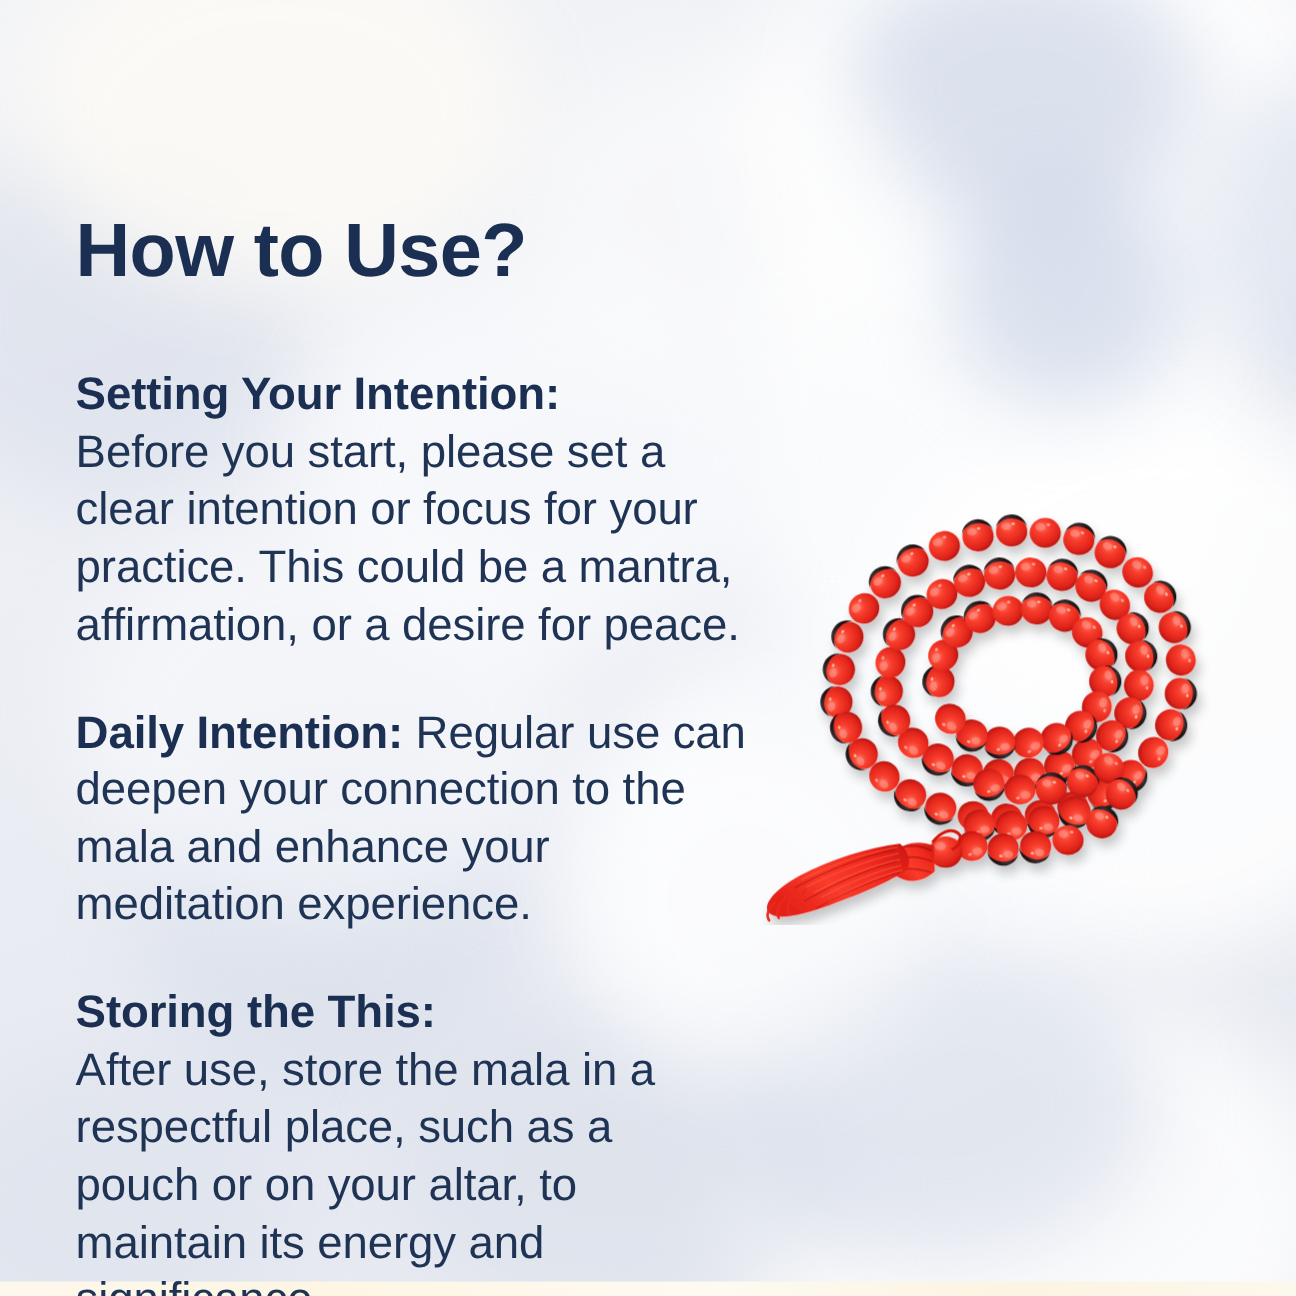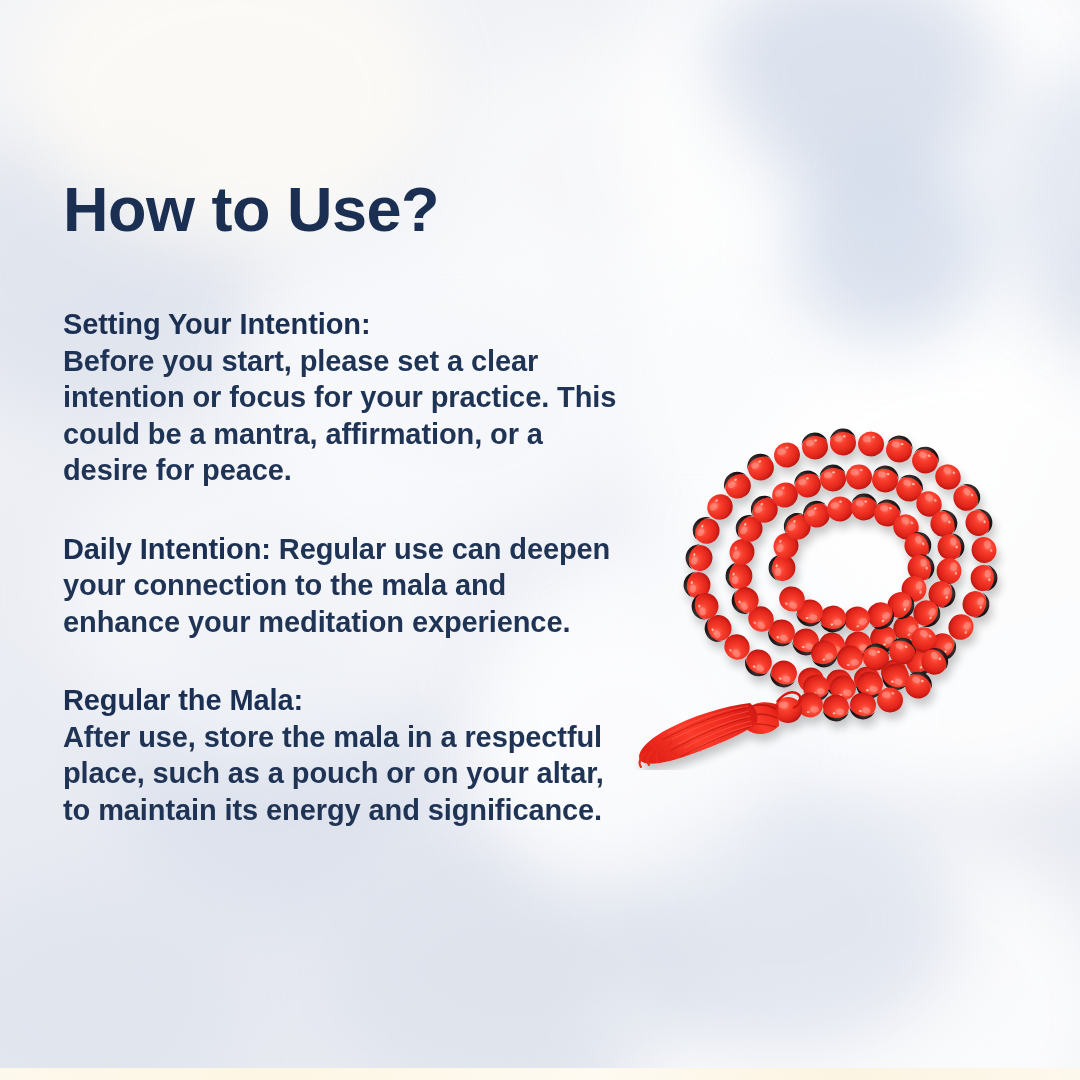--- a/index.html
+++ b/index.html
@@ -79,32 +79,32 @@
     color: #1b2f52;
     font-size: 63px;
     font-weight: 700;
     letter-spacing: -0.5px;
     line-height: 1.05;
     margin: 0 0 64px 0;
   }
   .section {
     margin-bottom: 42px;
     color: #1f3355;
-    font-size: 29px;
+    font-size: 38px;
     line-height: 1.26;
     letter-spacing: -0.1px;
   }
   .section:last-child { margin-bottom: 0; }
   .sec-heading {
     font-weight: 700;
     color: #1b2f52;
   }
   .sec-heading.block { display: block; }
   .sec-heading.inline { display: inline; }
-  .sec-body { font-weight: 700; }
+  .sec-body { font-weight: 400; }
   .sec-body.inline { display: inline; margin-top: 33px; }
   .sec-body.block { display: block; }
 
   
   .mala-photo {
     position: absolute;
     left: 628px;
     top: 400px;
     width: 420px;
     height: 370px;
@@ -336,20 +336,20 @@
     <div class="section">
       <span class="sec-heading block">Setting Your Intention:</span>
       <span class="sec-body block">Before you start, please set a clear intention or focus for your practice. This could be a mantra, affirmation, or a desire for peace.</span>
     </div>
 
     <div class="section">
       <span class="sec-heading inline">Daily Intention:</span><span class="sec-body inline"> </span><span class="sec-body inline">Regular use can deepen your connection to the mala and enhance your meditation experience.</span>
     </div>
 
     <div class="section">
-      <span class="sec-heading block">Regular the Mala:</span>
+      <span class="sec-heading block">Storing the This:</span>
       <span class="sec-body block">After use, store the mala in a respectful place, such as a pouch or on your altar, to maintain its energy and significance.</span>
     </div>
 
   </div>
 
   <div class="bottom-strip"></div>
 </div>
 
 </body></html>

